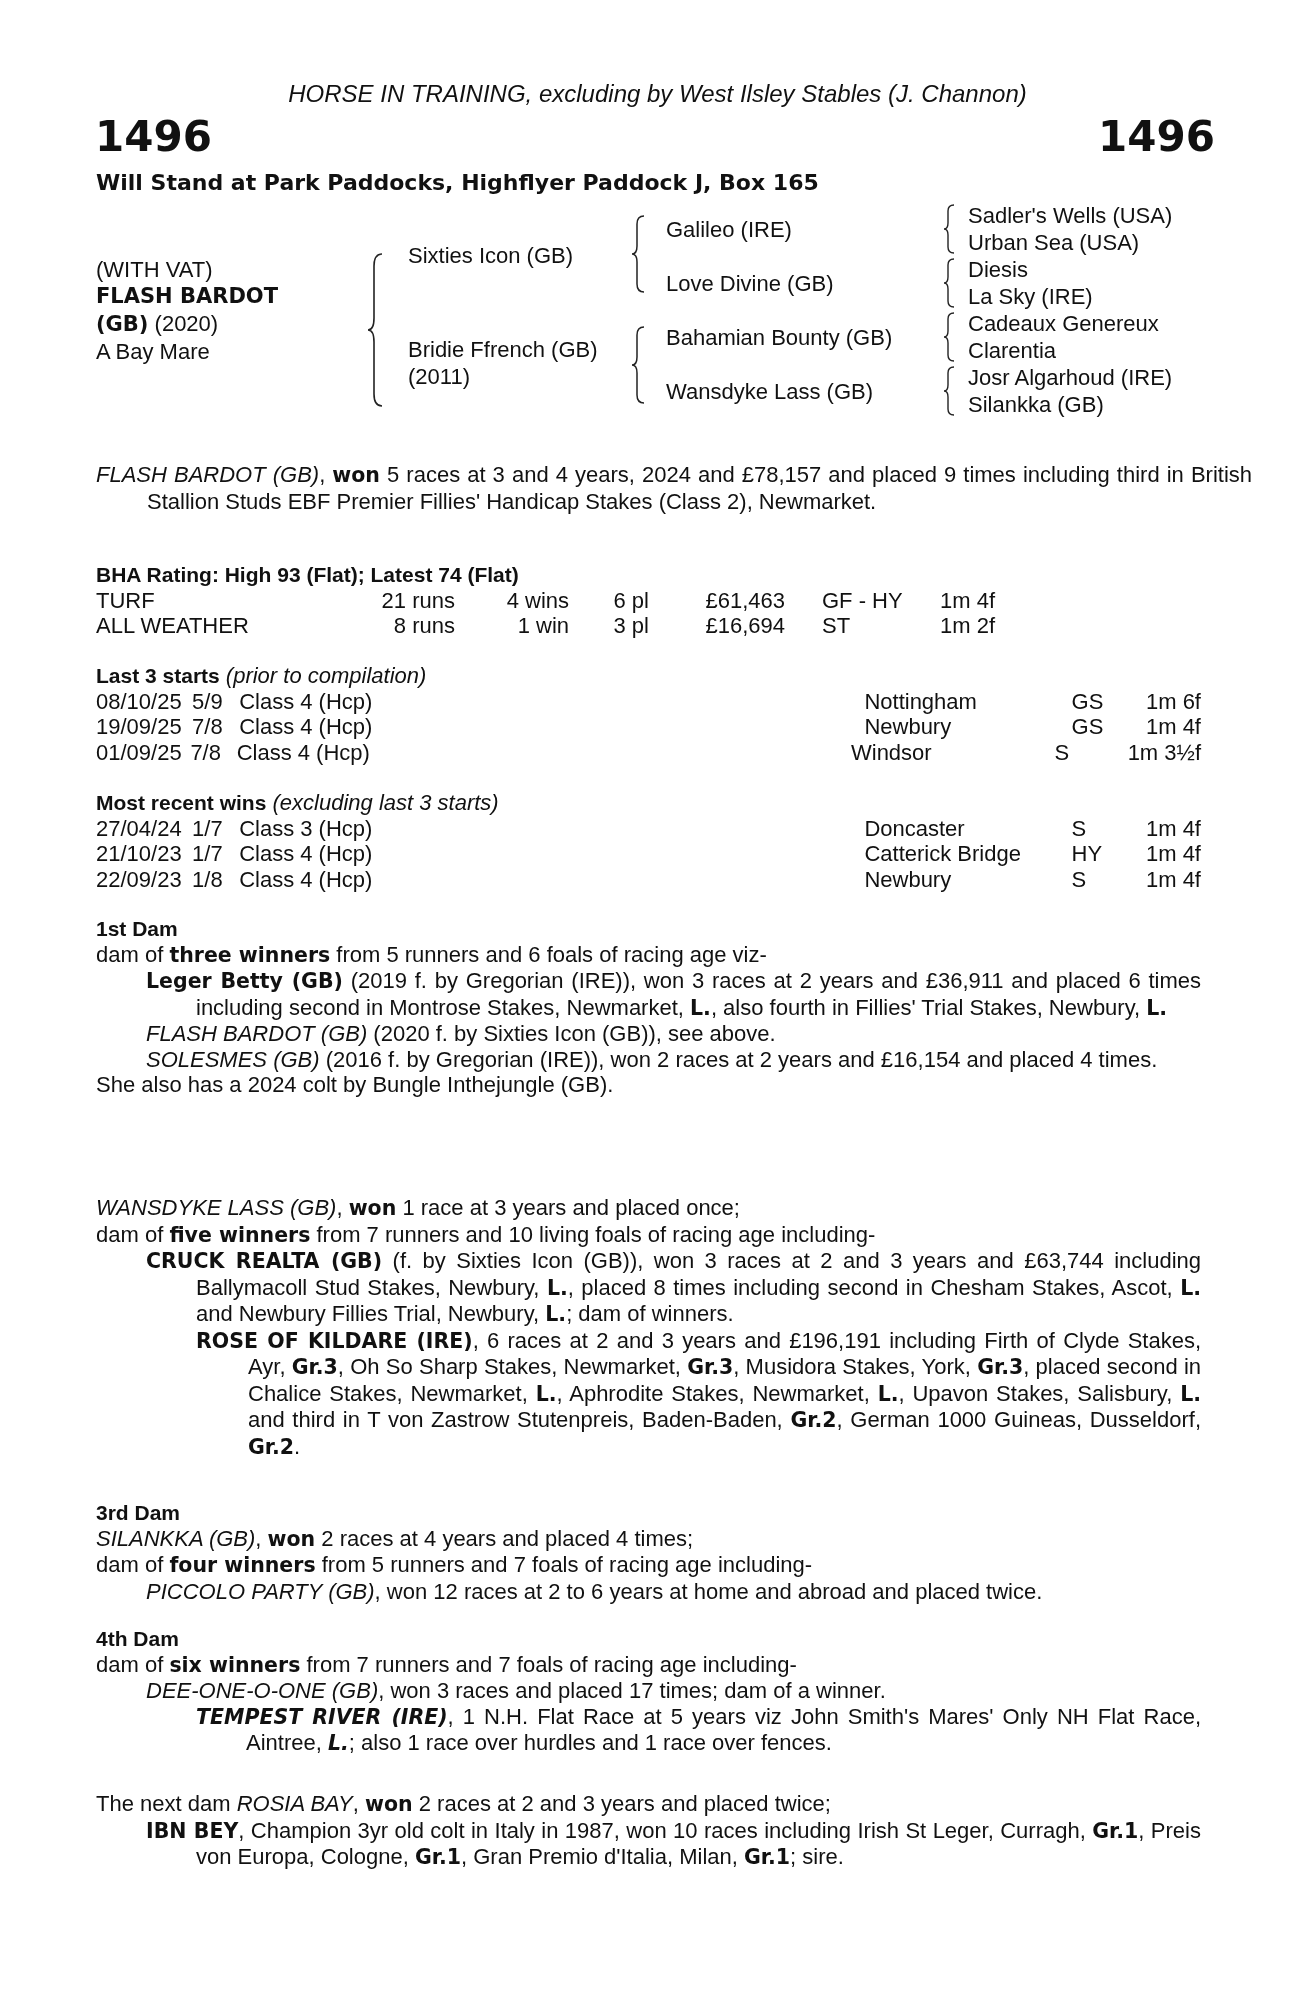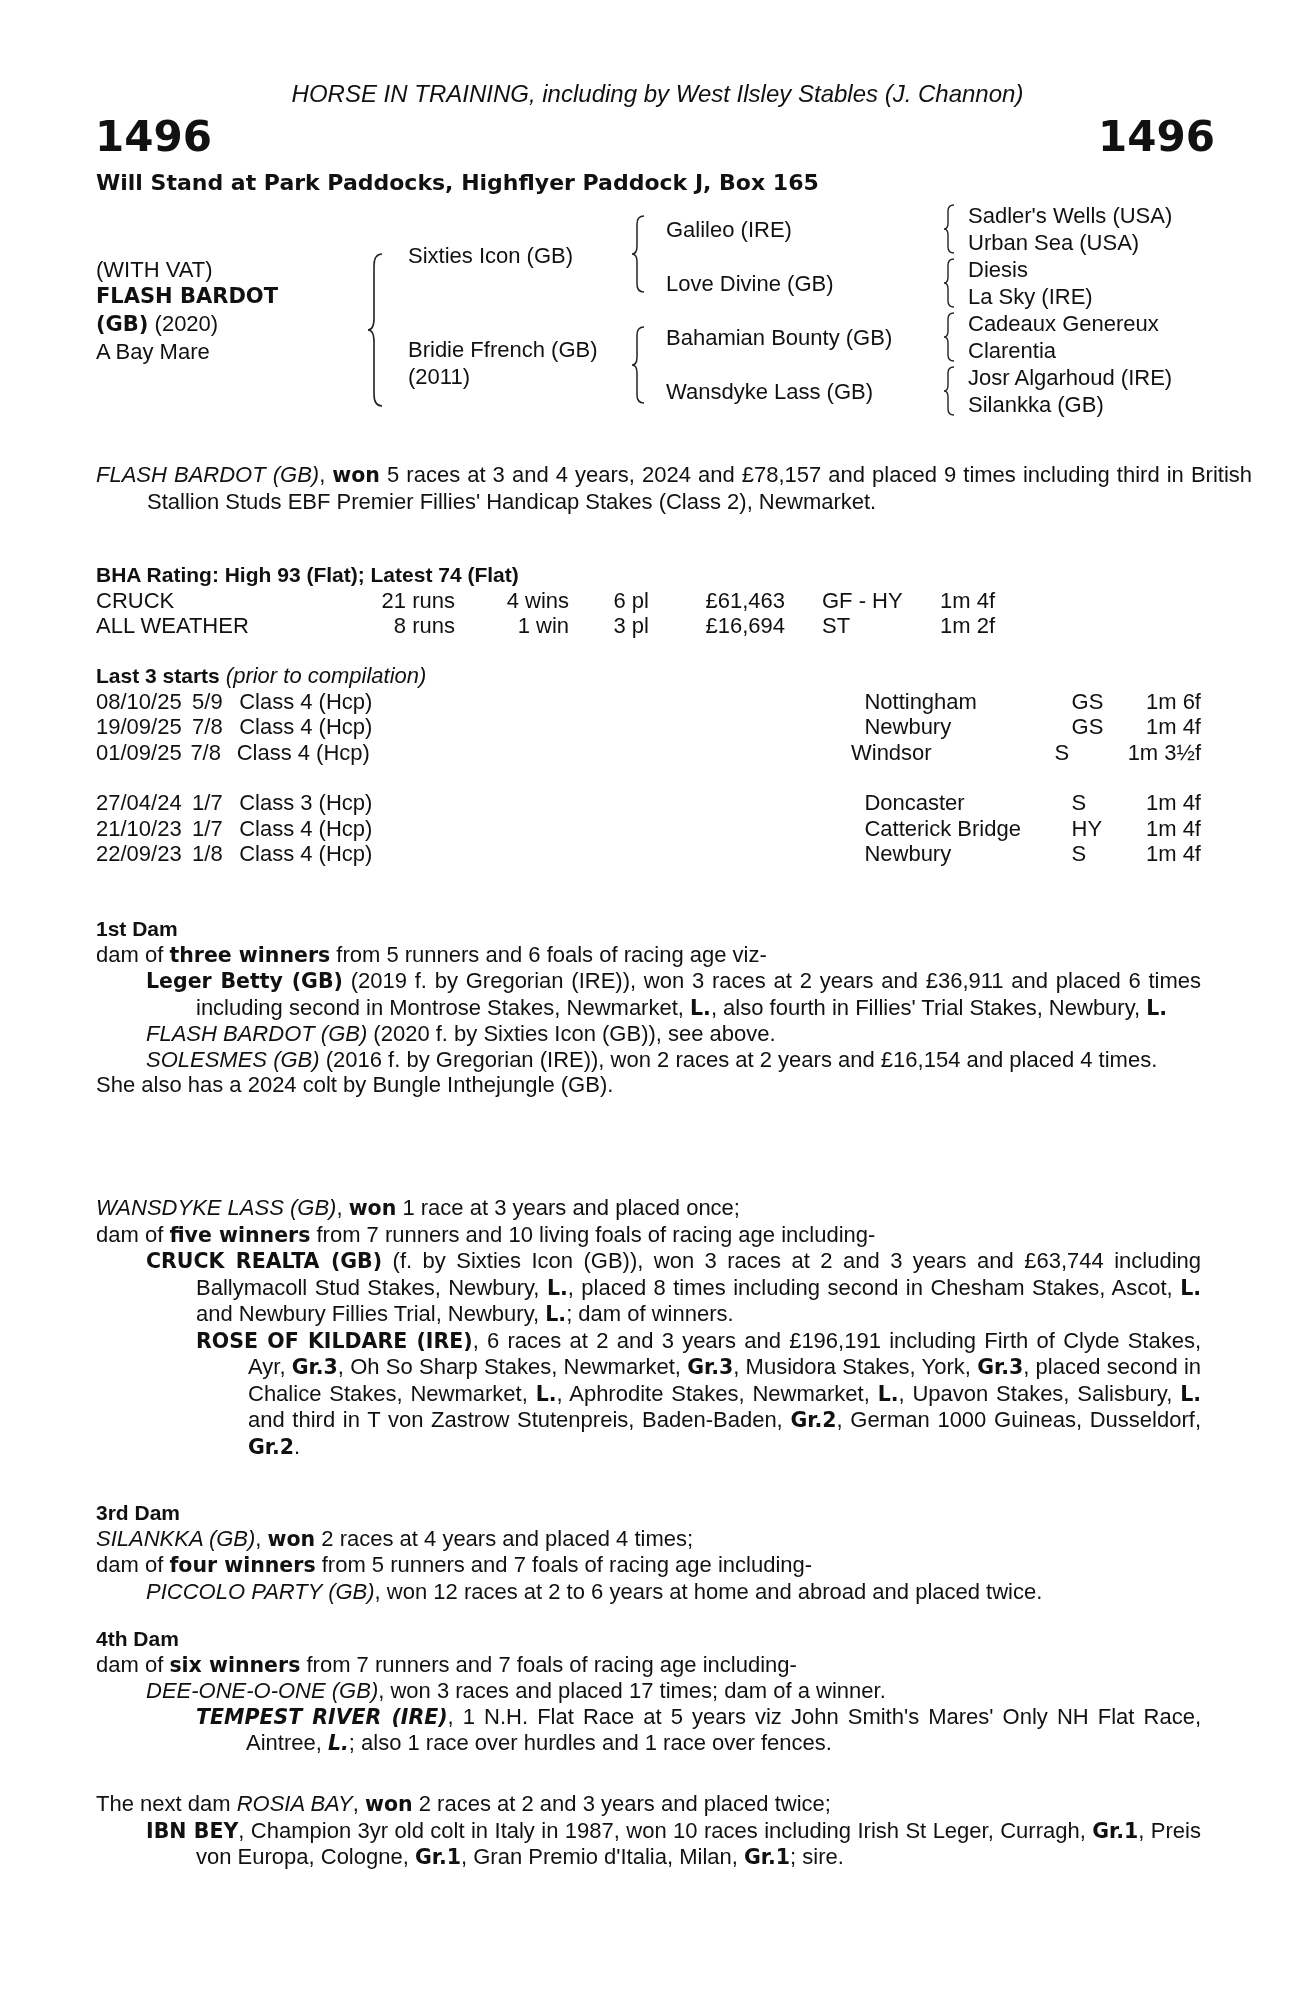--- a/index.html
+++ b/index.html
@@ -17,21 +17,21 @@
   .ind1 { padding-left: 51px; text-indent: -51px; }
   .b { font-weight: bold; font-family: "DejaVu Sans", sans-serif; font-size: 20.5px; }
   .i { font-style: italic; }
   .sec-h { font-weight: bold; font-family: Liberation Sans, sans-serif; font-size: 21px; }
   .row { display: flex; line-height: 25.5px; }
   .c { white-space: nowrap; }
 </style>
 </head>
 <body>
 
-<div class="abs hdr-sub">HORSE IN TRAINING, including by West Ilsley Stables (J. Channon)</div>
+<div class="abs hdr-sub">HORSE IN TRAINING, excluding by West Ilsley Stables (J. Channon)</div>
 <div class="abs lot lot-l">1496</div>
 <div class="abs lot lot-r">1496</div>
 <div class="abs stand">Will Stand at Park Paddocks, Highflyer Paddock J, Box 165</div>
 
 <div class="abs pd" style="left:96px; top:256px;">
   <div>(WITH VAT)</div>
   <div class="bold">FLASH BARDOT</div>
   <div><span class="bold">(GB)</span><span> (2020)</span></div>
   <div>A Bay Mare</div>
 </div>
@@ -74,21 +74,21 @@
 <div class="abs pd" style="left:968px; top:310px;">Cadeaux Genereux</div>
 <div class="abs pd" style="left:968px; top:337px;">Clarentia</div>
 <div class="abs pd" style="left:968px; top:364px;">Josr Algarhoud (IRE)</div>
 <div class="abs pd" style="left:968px; top:391px;">Silankka (GB)</div>
 
 <div class="abs para just ind1" style="top:462px;"><span class="i">FLASH BARDOT (GB)</span>, <span class="b">won</span><span> 5 races at 3 and 4 years, 2024 and £78,157 and placed 9 times including third in British Stallion Studs EBF Premier Fillies' Handicap Stakes (Class 2), Newmarket.</span></div>
 
 <div class="abs para" style="top:562px;">
   <div class="sec-h">BHA Rating: High 93 (Flat); Latest 74 (Flat)</div>
   <div class="row">
-    <span class="c" style="width:255px">CRUCK</span>
+    <span class="c" style="width:255px">TURF</span>
     <span class="c" style="width:104px; text-align:right">21 runs</span>
     <span class="c" style="width:114px; text-align:right">4 wins</span>
     <span class="c" style="width:80px; text-align:right">6 pl</span>
     <span class="c" style="width:136px; text-align:right">£61,463</span>
     <span class="c" style="width:118px; padding-left:37px">GF - HY</span>
     <span class="c">1m 4f</span>
   </div>
   <div class="row">
     <span class="c" style="width:255px">ALL WEATHER</span>
     <span class="c" style="width:104px; text-align:right">8 runs</span>
@@ -122,20 +122,21 @@
       <span class="c" style="width:102px">01/09/25</span>
       <span class="c" style="width:50px">7/8</span>
       <span class="c" style="width:664px">Class 4 (Hcp)</span>
       <span class="c" style="width:220px">Windsor</span>
       <span class="c" style="width:79px">S</span>
       <span class="c">1m 3½f</span>
     </div>
 </div>
 
 <div class="abs para" style="top:790px;">
+  <div><span class="sec-h">Most recent wins</span><span class="i"> (excluding last 3 starts)</span></div>
   <div class="row">
       <span class="c" style="width:102px">27/04/24</span>
       <span class="c" style="width:50px">1/7</span>
       <span class="c" style="width:664px">Class 3 (Hcp)</span>
       <span class="c" style="width:220px">Doncaster</span>
       <span class="c" style="width:79px">S</span>
       <span class="c">1m 4f</span>
     </div>
   <div class="row">
       <span class="c" style="width:102px">21/10/23</span>

